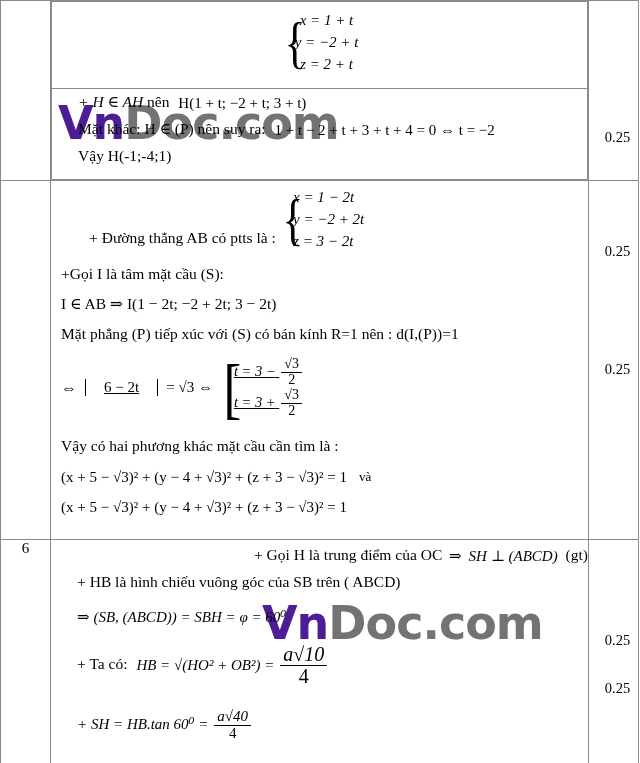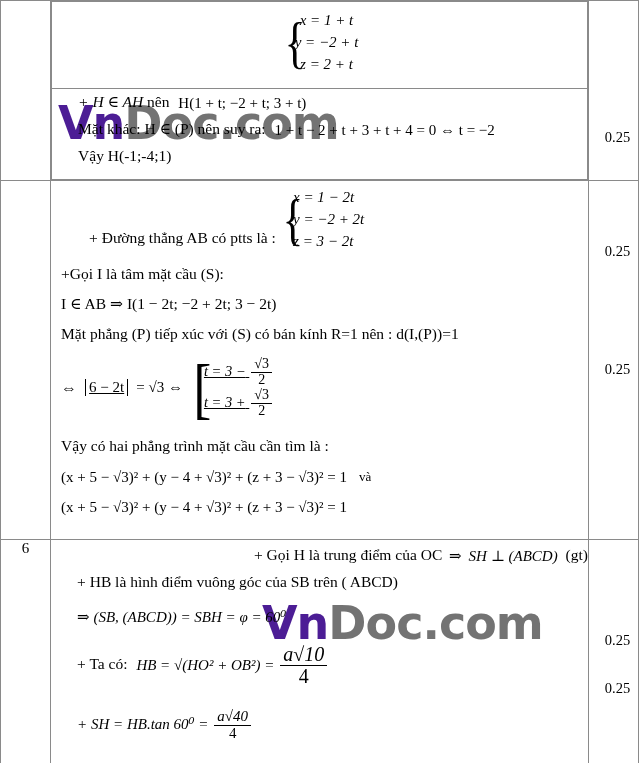--- a/index.html
+++ b/index.html
@@ -141,21 +141,21 @@
     line-height: 0;
   }
   .bsystem .rows > div {
     line-height: 2.0;
     white-space: nowrap;
     font-size: 14.5px;
     text-decoration: underline;
   }
 
   
-  .abs { border-left: 1px solid #000; border-right: 1px solid #000; padding: 0 3px; text-decoration: underline; }
+  .abs { border-left: 1px solid #000; border-right: 1px solid #000; padding: 0 18px; text-decoration: underline; }
 
   .eq-center { text-align: center; }
   .blockline { padding: 6px 0 6px 10px; white-space: nowrap; font-size: 15.5px; }
 </style>
 </head>
 <body>
 
 <div class="wm wm-1"><span class="vn">Vn</span><span class="doc">Doc.com</span></div>
 <div class="wm wm-2"><span class="vn">Vn</span><span class="doc">Doc.com</span></div>
 
@@ -251,21 +251,21 @@
                 <span class="ital">t = 3 +</span>
                 <span class="frac">
                   <span class="n">√3</span>
                   <span class="d">2</span>
                 </span>
               </div>
             </span>
           </span>
         </div>
 
-        <div class="blockline" style="padding-top:14px;">Vậy có hai phẳng trình mặt cầu cần tìm là :</div>
+        <div class="blockline" style="padding-top:14px;">Vậy có hai phương khác mặt cầu cần tìm là :</div>
 
         <div style="padding:6px 0 0 10px; white-space:nowrap;">
           <span class="math" style="font-size:15px;">(x + 5 − √3)² + (y − 4 + √3)² + (z + 3 − √3)² = 1</span>
           <span style="font-size:13px; margin-left:8px;">và</span>
         </div>
 
         <div style="padding:12px 0 0 10px; white-space:nowrap;">
           <span class="math" style="font-size:15px;">(x + 5 − √3)² + (y − 4 + √3)² + (z + 3 − √3)² = 1</span>
         </div>
 
@@ -282,21 +282,21 @@
     <td class="body-cell">
       <div style="height:224px;">
 
         <div class="line" style="padding-top:6px;text-align:right;">
           <span>+ Gọi H là trung điểm của OC</span>
           <span class="math" style="margin-left:3px;">⇒</span>
           <span class="math ital" style="margin-left:3px;">SH ⊥ (ABCD)</span>
           <span style="margin-left:4px;">(gt)</span>
         </div>
 
-        <div class="line">+ HB là hình điểm vuông góc của SB trên ( ABCD)</div>
+        <div class="line">+ HB là hình chiếu vuông góc của SB trên ( ABCD)</div>
 
         <div class="line" style="padding-top:12px; font-size:16px;">
           <span class="math ital">⇒ (SB, (ABCD)) = SBH = φ = 60⁰</span>
         </div>
 
         <div class="line" style="padding-top:14px;">
           <span>+ Ta có:</span>
           <span class="math ital" style="margin-left:5px;">HB = √(HO² + OB²) =</span>
           <span class="frac" style="font-size:20px;">
             <span class="n ital">a√10</span>

